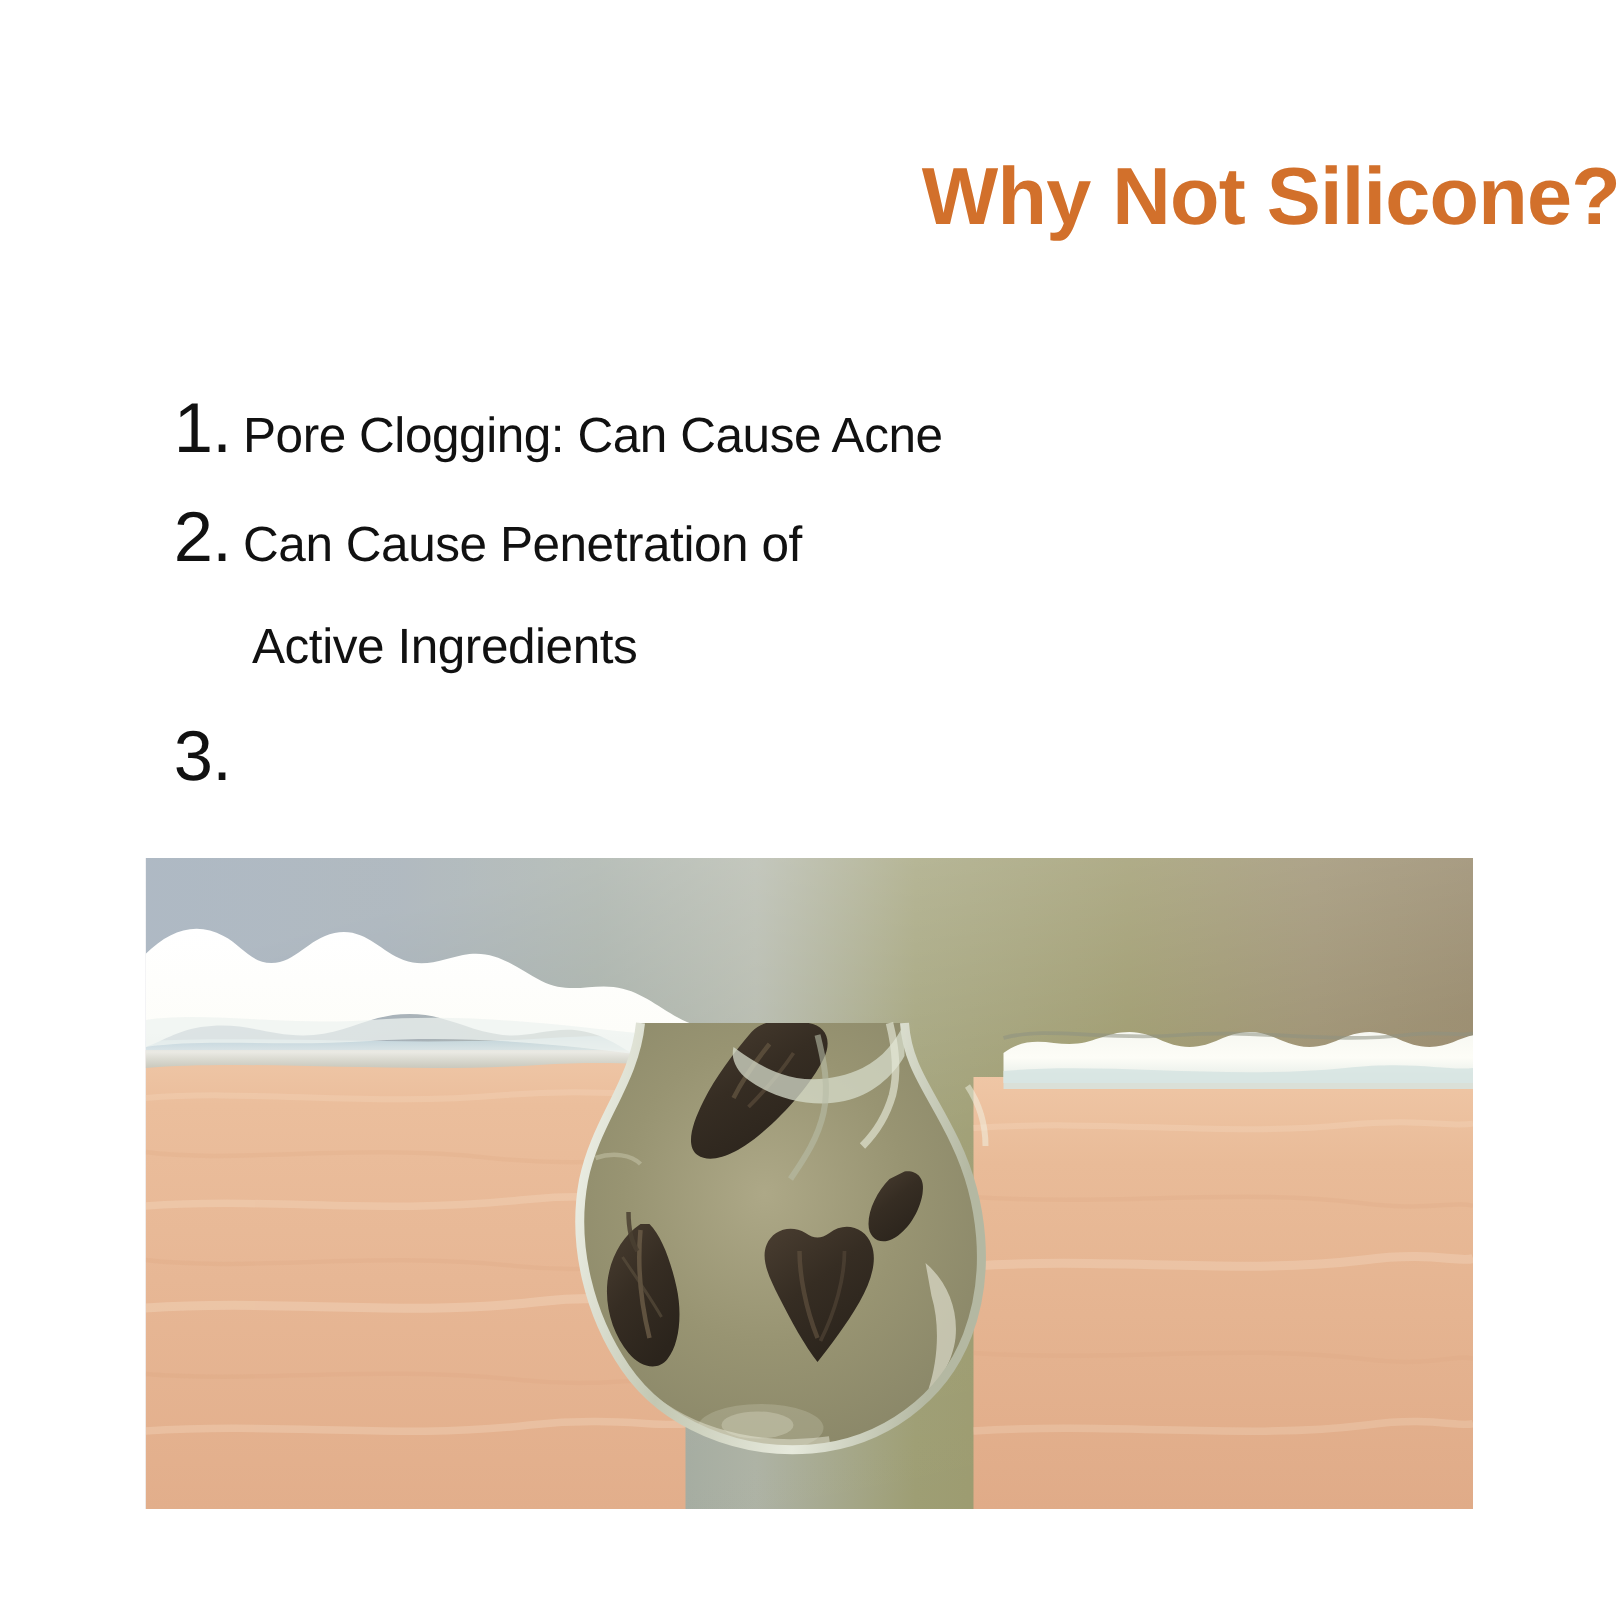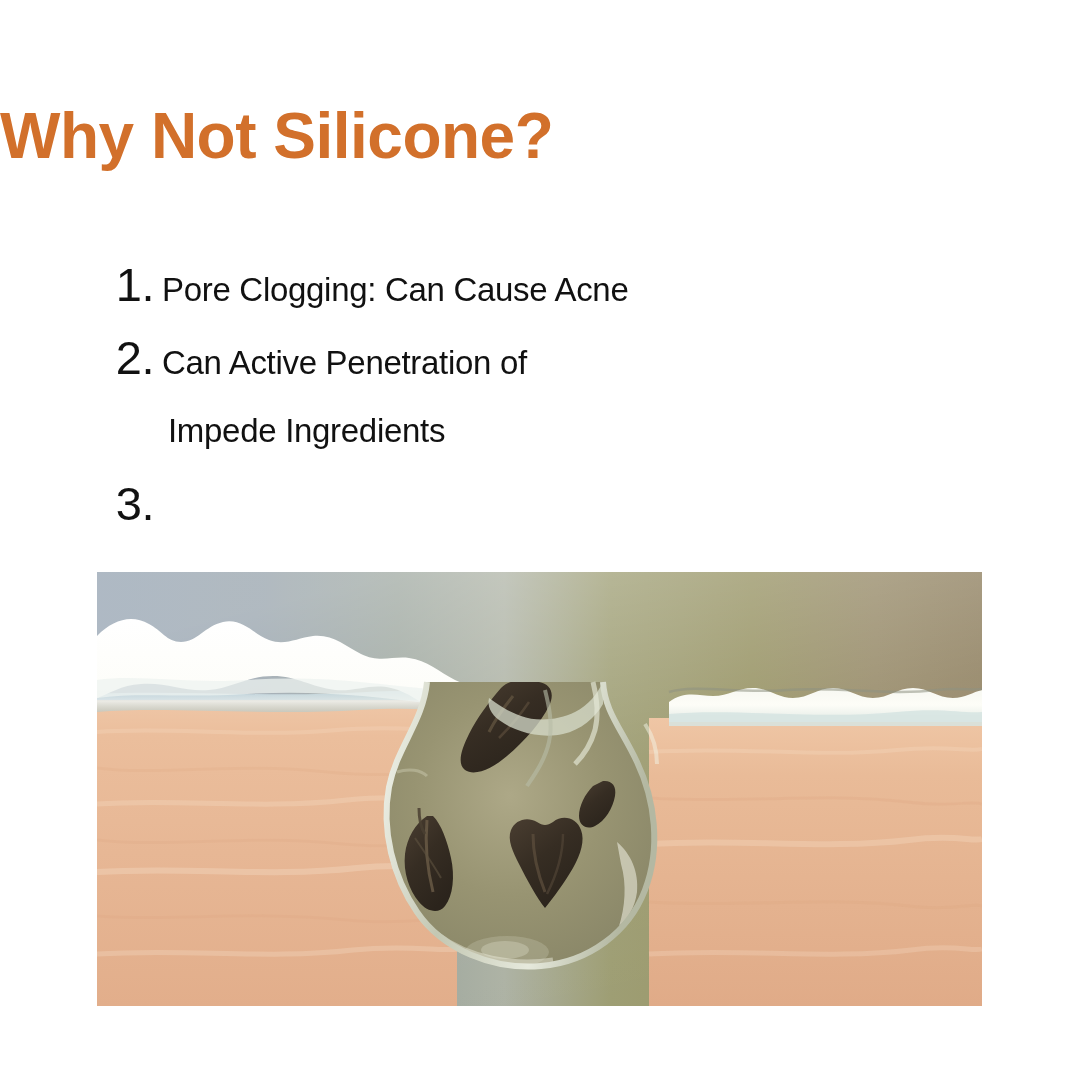--- a/index.html
+++ b/index.html
@@ -22,22 +22,22 @@
     height: 1080px;
     background: #ffffff;
   }
 
   
   .title {
     position: absolute;
     left: 0;
     top: 103px;
     width: 1080px;
-    text-align: left;
-    font-size: 64px;
+    text-align: right;
+    font-size: 54px;
     font-weight: 700;
     letter-spacing: -0.5px;
     color: #D2702B;
     line-height: 1.05;
     white-space: nowrap;
   }
 
   
   .list {
     position: absolute;
@@ -91,26 +91,26 @@
 
   <div class="list">
 
     <div class="row">
       <span class="num">1.</span>
       <span class="txt">Pore Clogging: Can Cause Acne</span>
     </div>
 
     <div class="row">
       <span class="num">2.</span>
-      <span class="txt">Can Active Penetration of</span>
+      <span class="txt">Can Cause Penetration of</span>
     </div>
 
     <div class="row cont">
       <span class="num"></span>
-      <span class="txt">Impede Ingredients</span>
+      <span class="txt">Active Ingredients</span>
     </div>
 
     <div class="row">
       <span class="num">3.</span>
     </div>
 
   </div>
 
   <div class="photo">
     <svg viewBox="0 0 885 434" preserveAspectRatio="none">

